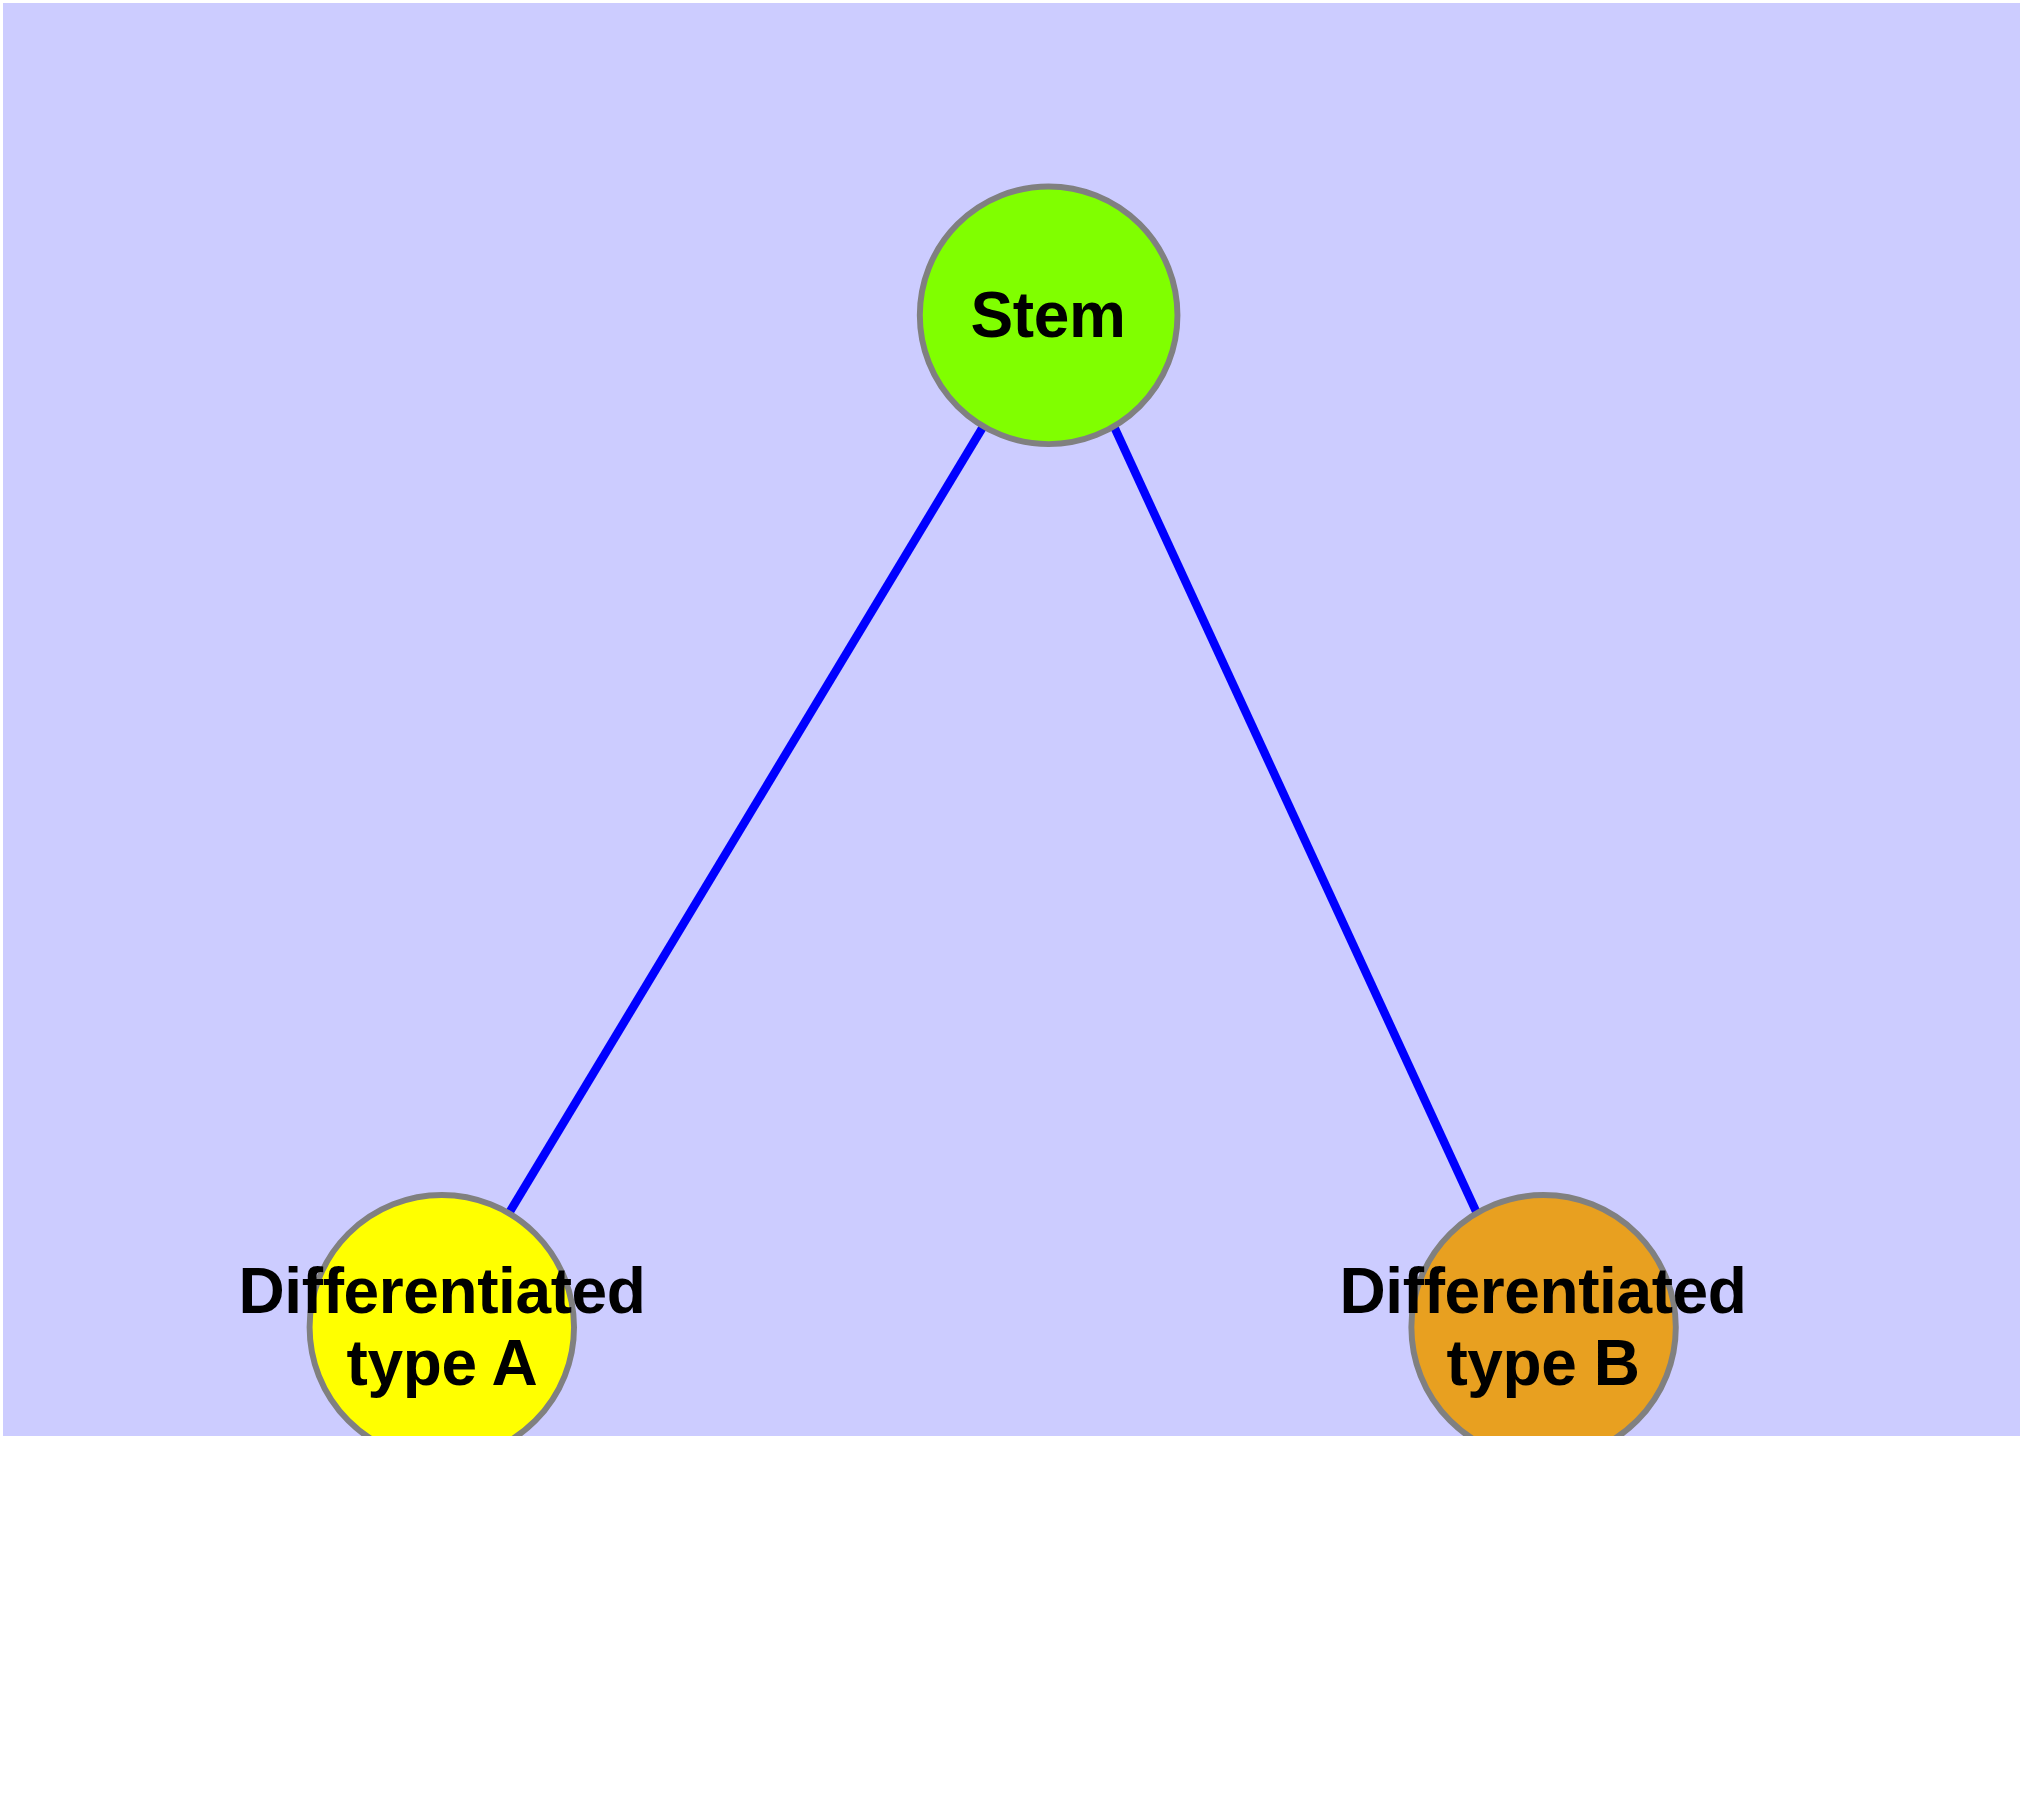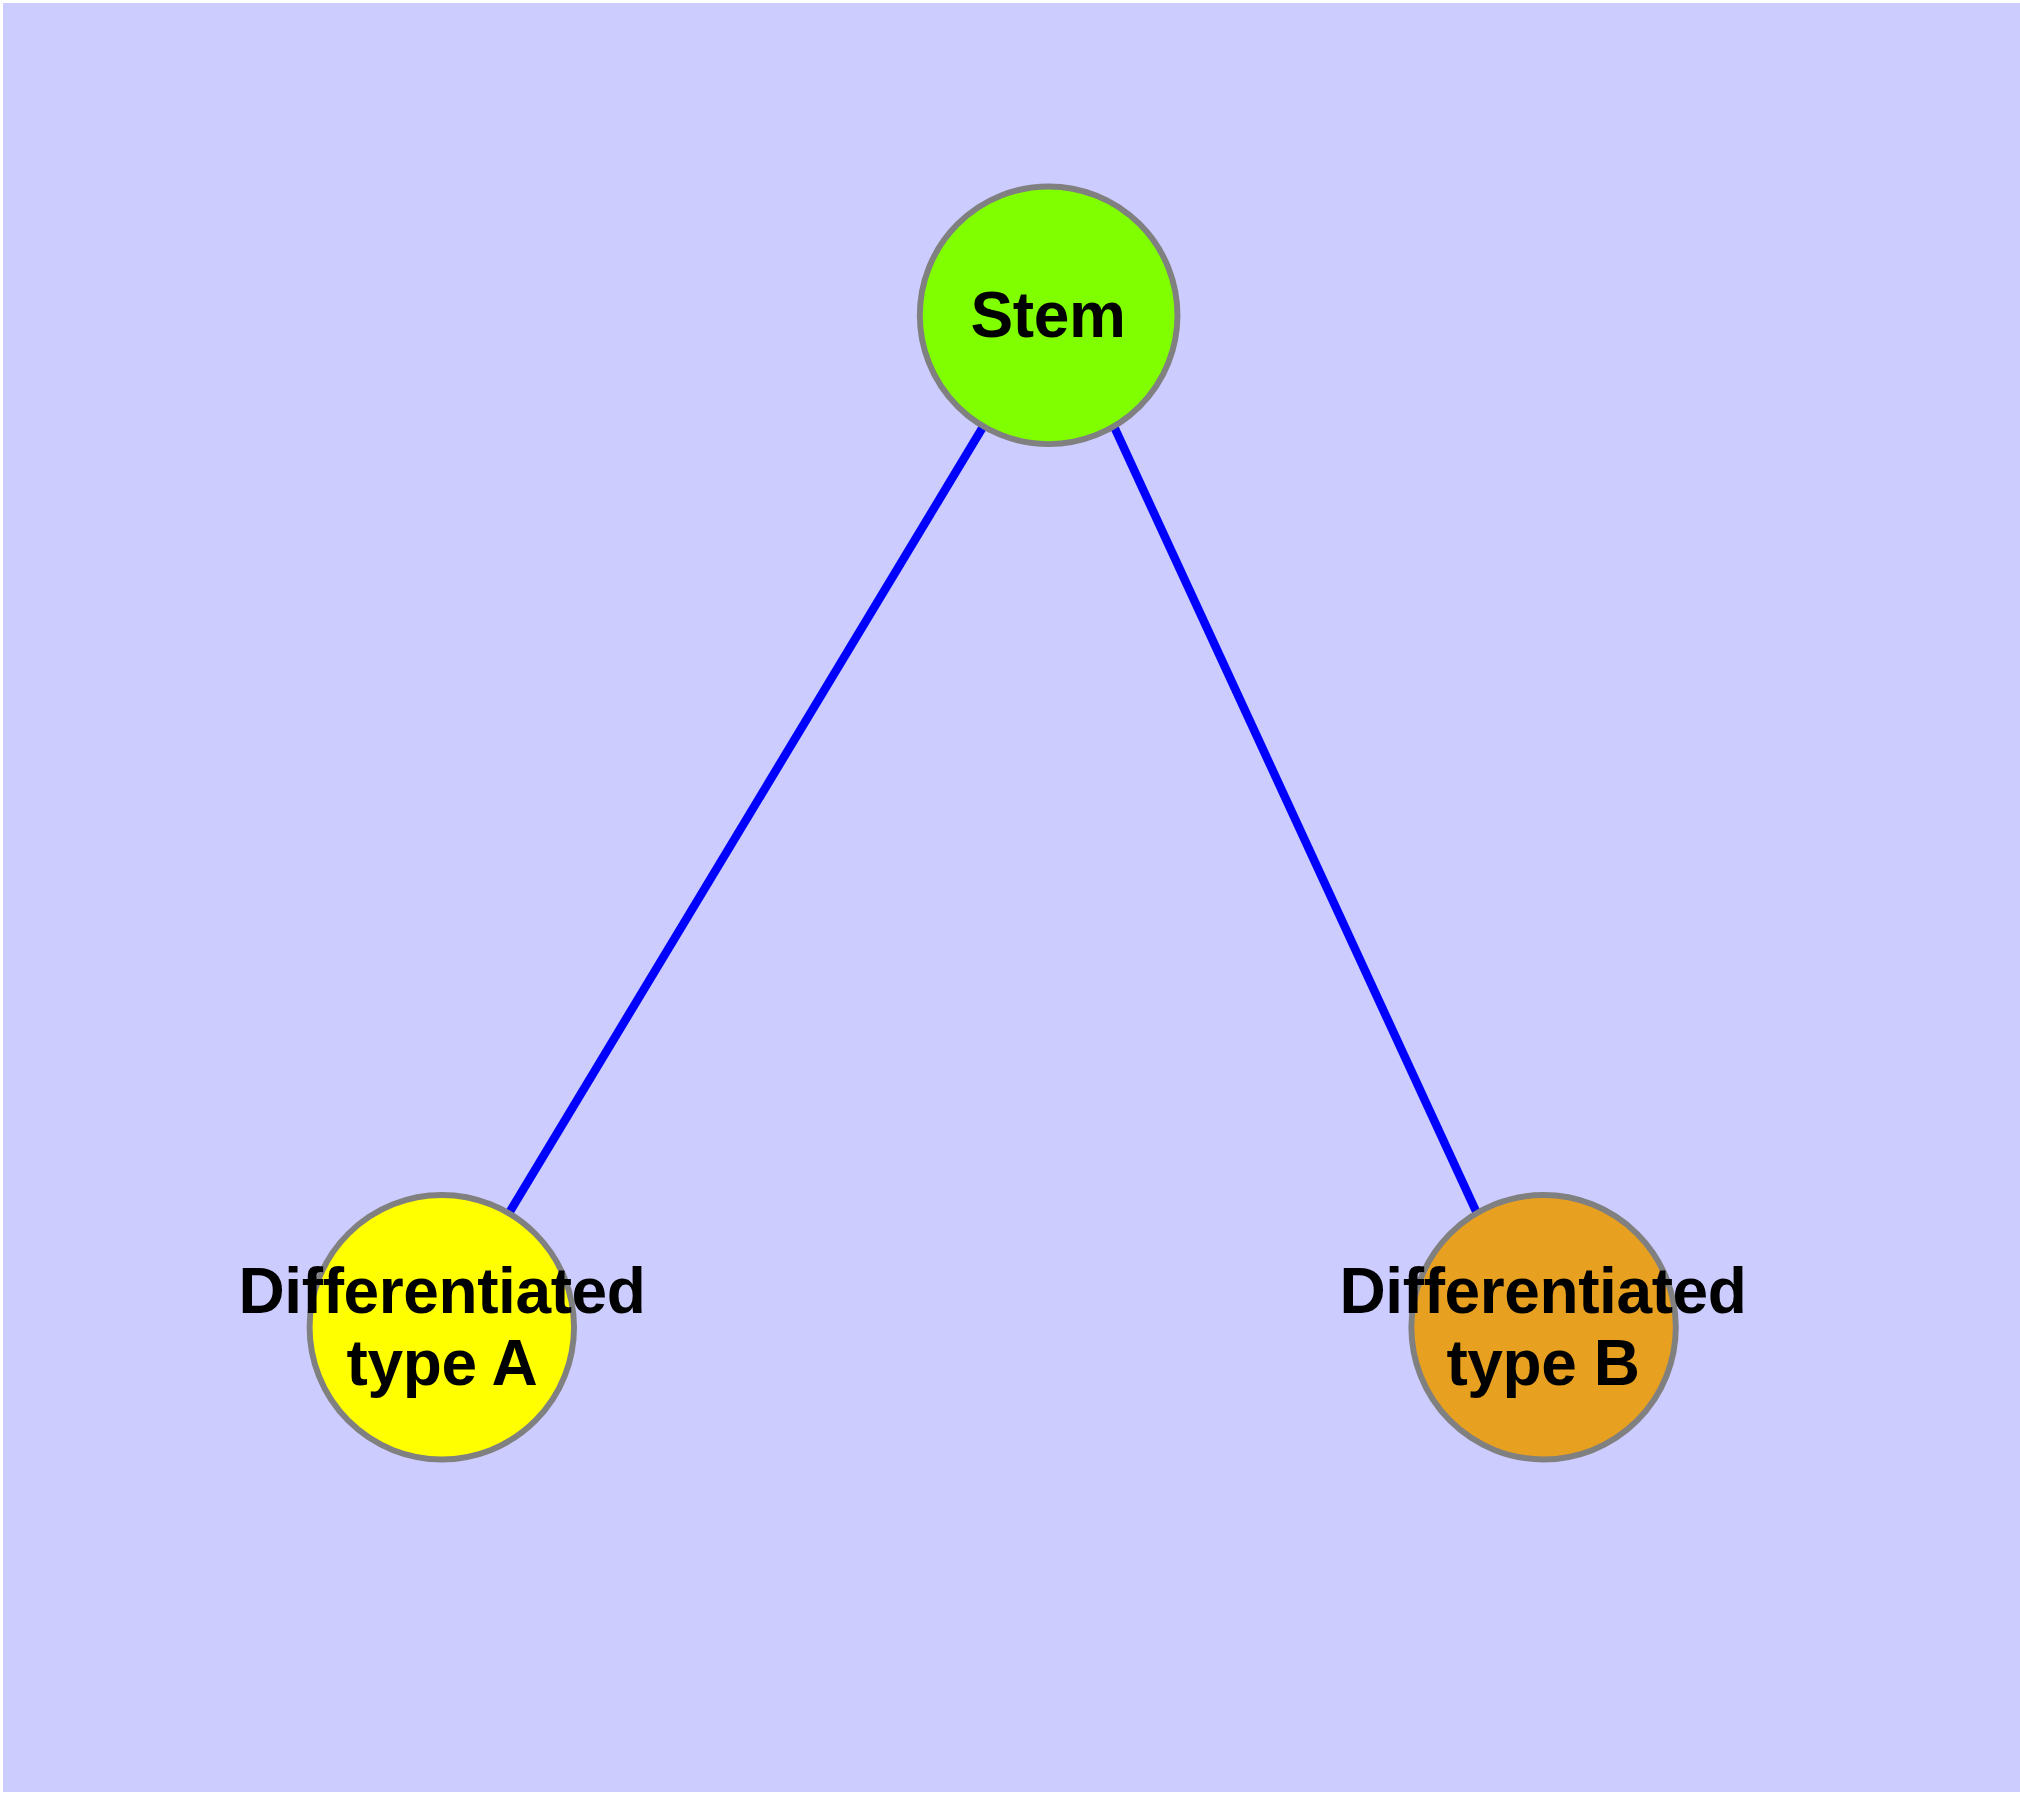--- a/index.html
+++ b/index.html
@@ -4,21 +4,21 @@
 <title>Cell Lineage Graph</title>
 <style>
   html, body {
     margin: 0;
     padding: 0;
     background: #ffffff;
   }
   #canvas {
     position: relative;
     width: 2021px;
-    height: 1792px;
+    height: 1436px;
     background: #ffffff;
     overflow: hidden;
     font-family: "Liberation Sans", sans-serif;
   }
   #plot-area {
     position: absolute;
     left: 3.4px;
     top: 3.4px;
     width: 2017px;
     height: 1809px;

